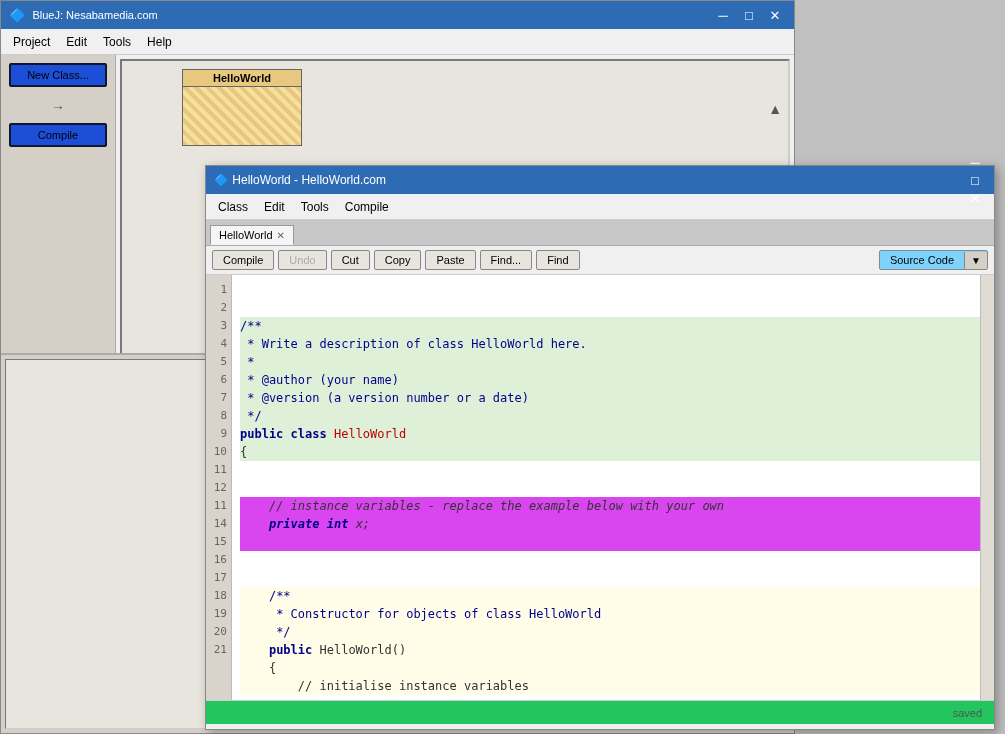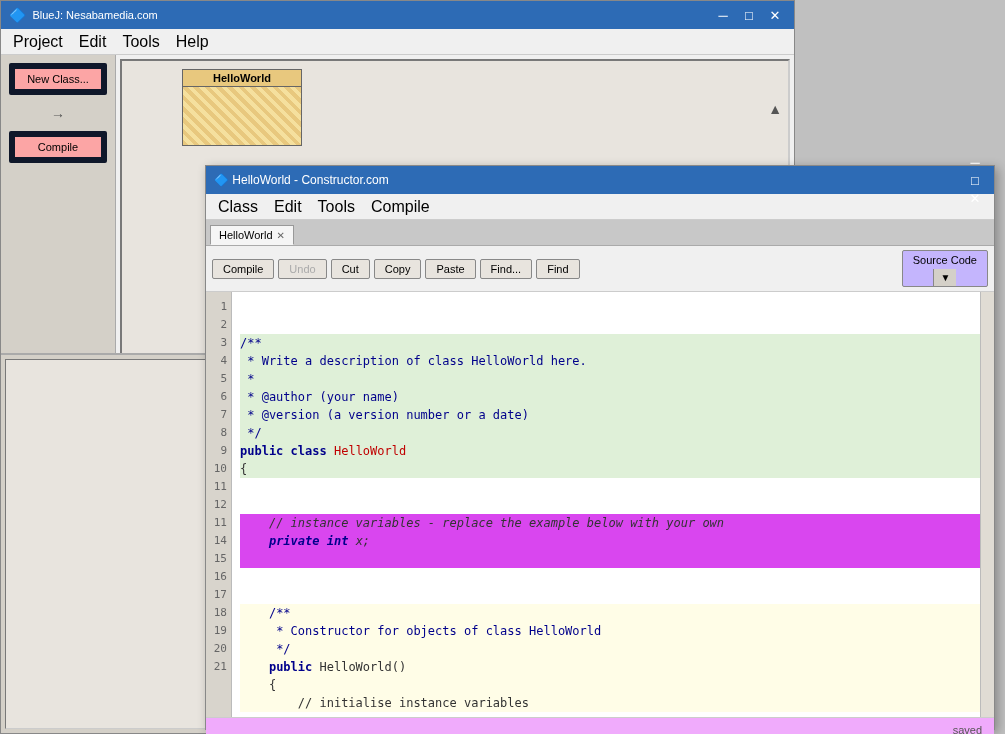--- a/index.html
+++ b/index.html
@@ -62,41 +62,41 @@
       display: flex;
       align-items: center;
       background: #f0f0f0;
       height: 26px;
       padding: 0 4px;
       border-bottom: 1px solid #ccc;
     }
     .menu-item {
       padding: 2px 8px;
       cursor: pointer;
-      font-size: 16px;
+      font-size: 12px;
       color: #000;
     }
 
     
     .outer-content {
       display: flex;
       height: calc(100% - 54px);
     }
     .sidebar {
       width: 115px;
       background: #d4d0c8;
       border-right: 1px solid #aaa;
       padding: 8px;
       display: flex;
       flex-direction: column;
       gap: 6px;
     }
     .sidebar-btn {
-      background: #fca5a5;
-      border: 6px solid #0f172a;
+      background: #1d4ed8;
+      border: 2px solid #0f172a;
       border-radius: 2px;
       padding: 4px 6px;
       font-size: 11px;
       cursor: pointer;
       text-align: center;
       color: #000;
     }
     .arrow-btn {
       display: flex;
       align-items: center;
@@ -237,25 +237,24 @@
       color: #000;
     }
     .toolbar-btn:disabled, .toolbar-btn.disabled {
       color: #aaa;
       cursor: default;
     }
     .toolbar-spacer { flex: 1; }
     .source-code-dropdown {
       display: flex;
       align-items: center;
-      background: #c4b5fd;
+      background: #7dd3fc;
       border: 1px solid #888;
       border-radius: 2px;
       overflow: hidden;
-      flex-direction: column;
     }
     .source-code-label {
       padding: 3px 10px;
       font-size: 11px;
       cursor: pointer;
     }
     .source-code-arrow {
       padding: 3px 6px;
       background: #d4d0c8;
       border-left: 1px solid #888;
@@ -309,21 +308,21 @@
     }
 
     .kw-blue { color: #00008b; font-weight: bold; }
     .kw-red { color: #c00000; }
     .cmt { color: #00008b; }
     .body-text { color: #333; }
 
     
     .status-bar {
       height: 24px;
-      background: #f0abfc;
+      background: #22c55e;
       border-top: 1px solid #ccc;
       display: flex;
       align-items: center;
       justify-content: flex-end;
       padding: 0 12px;
       font-size: 11px;
       color: #555;
       text-align: right;
     }
 
@@ -394,21 +393,21 @@
     <div class="outer-bottom-inner"></div>
   </div>
 
 </div>
 
 <div class="editor-window">
 
   <div class="editor-title-bar">
     <div class="title-left">
       <span class="title-icon">🔷</span>
-      <span class="title-text">HelloWorld - Constructor.com</span>
+      <span class="title-text">HelloWorld - HelloWorld.com</span>
     </div>
     <div class="win-controls">
       <button class="win-btn">─</button>
       <button class="win-btn">□</button>
       <button class="win-btn close">✕</button>
     </div>
   </div>
 
   <div class="editor-menu-bar">
     <span class="menu-item">Class</span>

